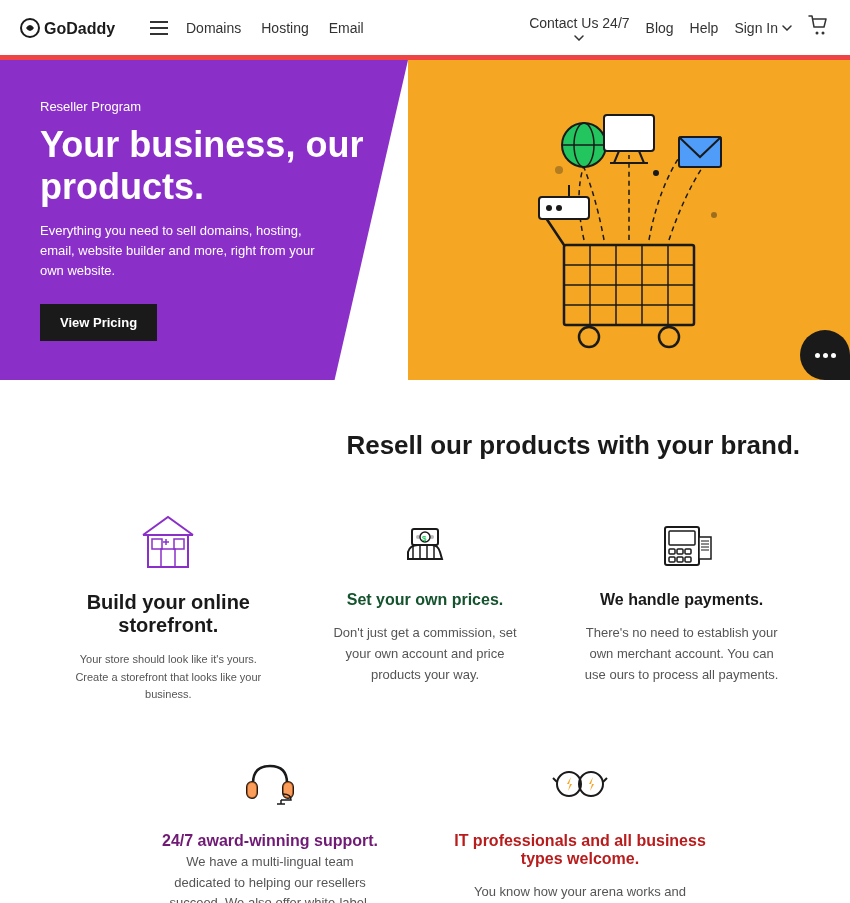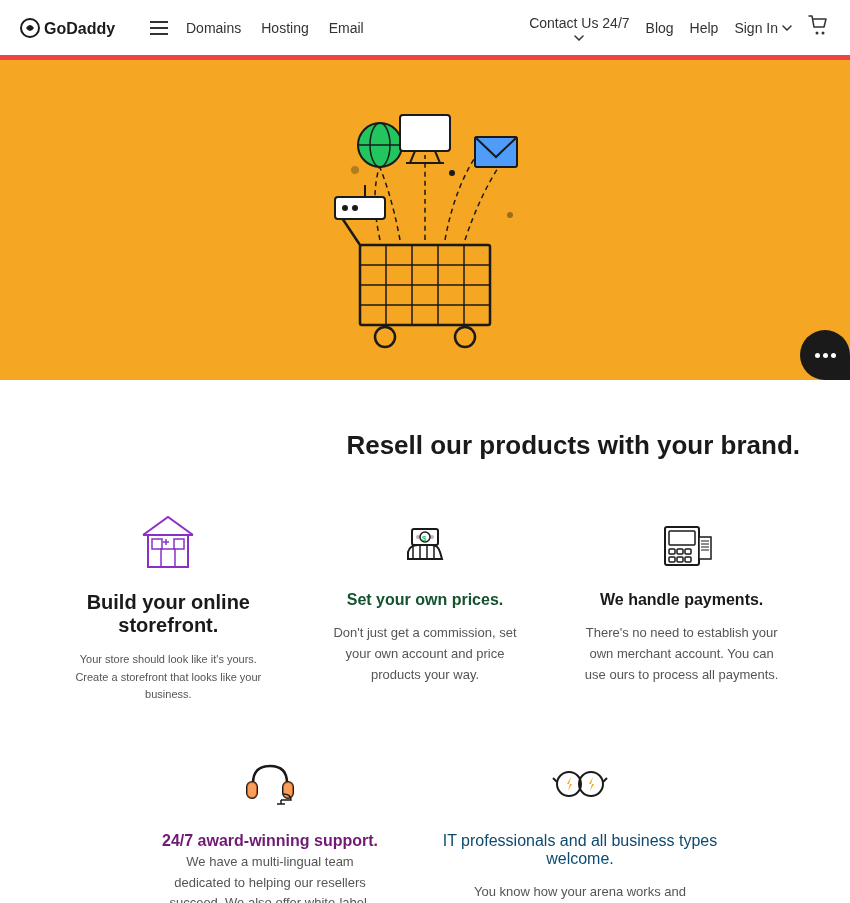--- a/index.html
+++ b/index.html
@@ -46,20 +46,26 @@
         <path d="M1 1h3l2 11h10l2-8H5" stroke="#333" stroke-width="1.5" stroke-linecap="round" stroke-linejoin="round" fill="none"></path>
         <circle cx="9" cy="18" r="1.5" fill="#333"></circle>
         <circle cx="15" cy="18" r="1.5" fill="#333"></circle>
       </svg>
     </a>
   </nav>
 </header>
 
 <section style="display:flex;height:320px;position:relative;overflow:hidden;">
 
+  <div style="background:#8b2fc9;width:48%;padding:36px 44px 36px 40px;display:flex;flex-direction:column;justify-content:center;clip-path:polygon(0 0, 100% 0, 82% 100%, 0 100%);position:relative;z-index:2;">
+    <p style="color:#fff;font-size:13px;margin-bottom:10px;font-weight:400;">Reseller Program</p>
+    <h1 style="color:#fff;font-size:36px;font-weight:800;line-height:1.15;margin-bottom:14px;">Your business, our products.</h1>
+    <p style="color:#fff;font-size:13px;line-height:1.55;max-width:280px;margin-bottom:22px;">Everything you need to sell domains, hosting, email, website builder and more, right from your own website.</p>
+    <button style="display:inline-block;background:#1a1a1a;color:#fff;padding:11px 20px;font-size:13px;font-weight:600;border:none;cursor:pointer;width:fit-content;">View Pricing</button>
+  </div>
 
   <div style="background:#f5a623;flex:1;display:flex;align-items:center;justify-content:center;position:relative;">
 
     <svg width="290" height="270" viewBox="0 0 290 270" fill="none" xmlns="http://www.w3.org/2000/svg">
 
       <rect x="80" y="160" width="130" height="80" rx="2" stroke="#1a1a1a" stroke-width="2.5" fill="none"></rect>
 
       <line x1="80" y1="180" x2="210" y2="180" stroke="#1a1a1a" stroke-width="1.5"></line>
       <line x1="80" y1="200" x2="210" y2="200" stroke="#1a1a1a" stroke-width="1.5"></line>
       <line x1="80" y1="220" x2="210" y2="220" stroke="#1a1a1a" stroke-width="1.5"></line>
@@ -212,17 +218,17 @@
           <circle cx="24" cy="36" r="12" stroke="#1a1a1a" stroke-width="2" fill="none"></circle>
           <circle cx="46" cy="36" r="12" stroke="#1a1a1a" stroke-width="2" fill="none"></circle>
           <line x1="36" y1="36" x2="34" y2="36" stroke="#1a1a1a" stroke-width="2"></line>
           <line x1="12" y1="34" x2="8" y2="30" stroke="#1a1a1a" stroke-width="2"></line>
           <line x1="58" y1="34" x2="62" y2="30" stroke="#1a1a1a" stroke-width="2"></line>
 
           <path d="M26 29 L22 36 L25 36 L23 43 L27 36 L24 36 Z" fill="#f5a623"></path>
           <path d="M48 29 L44 36 L47 36 L45 43 L49 36 L46 36 Z" fill="#f5a623"></path>
         </svg>
       </div>
-      <h3 style="font-size:16px;font-weight:400;margin-bottom:14px;color:#0c4a6e;">IT professionals and all business types welcome.</h3>
+      <h3 style="font-size:16px;font-weight:700;margin-bottom:14px;color:#b91c1c;">IT professionals and all business types welcome.</h3>
       <p style="font-size:13px;color:#555;line-height:1.6;max-width:220px;margin:0 auto;">You know how your arena works and how your customers want to do business. We help put them together.</p>
     </div>
   </div>
 </main>
 
 </body></html>

